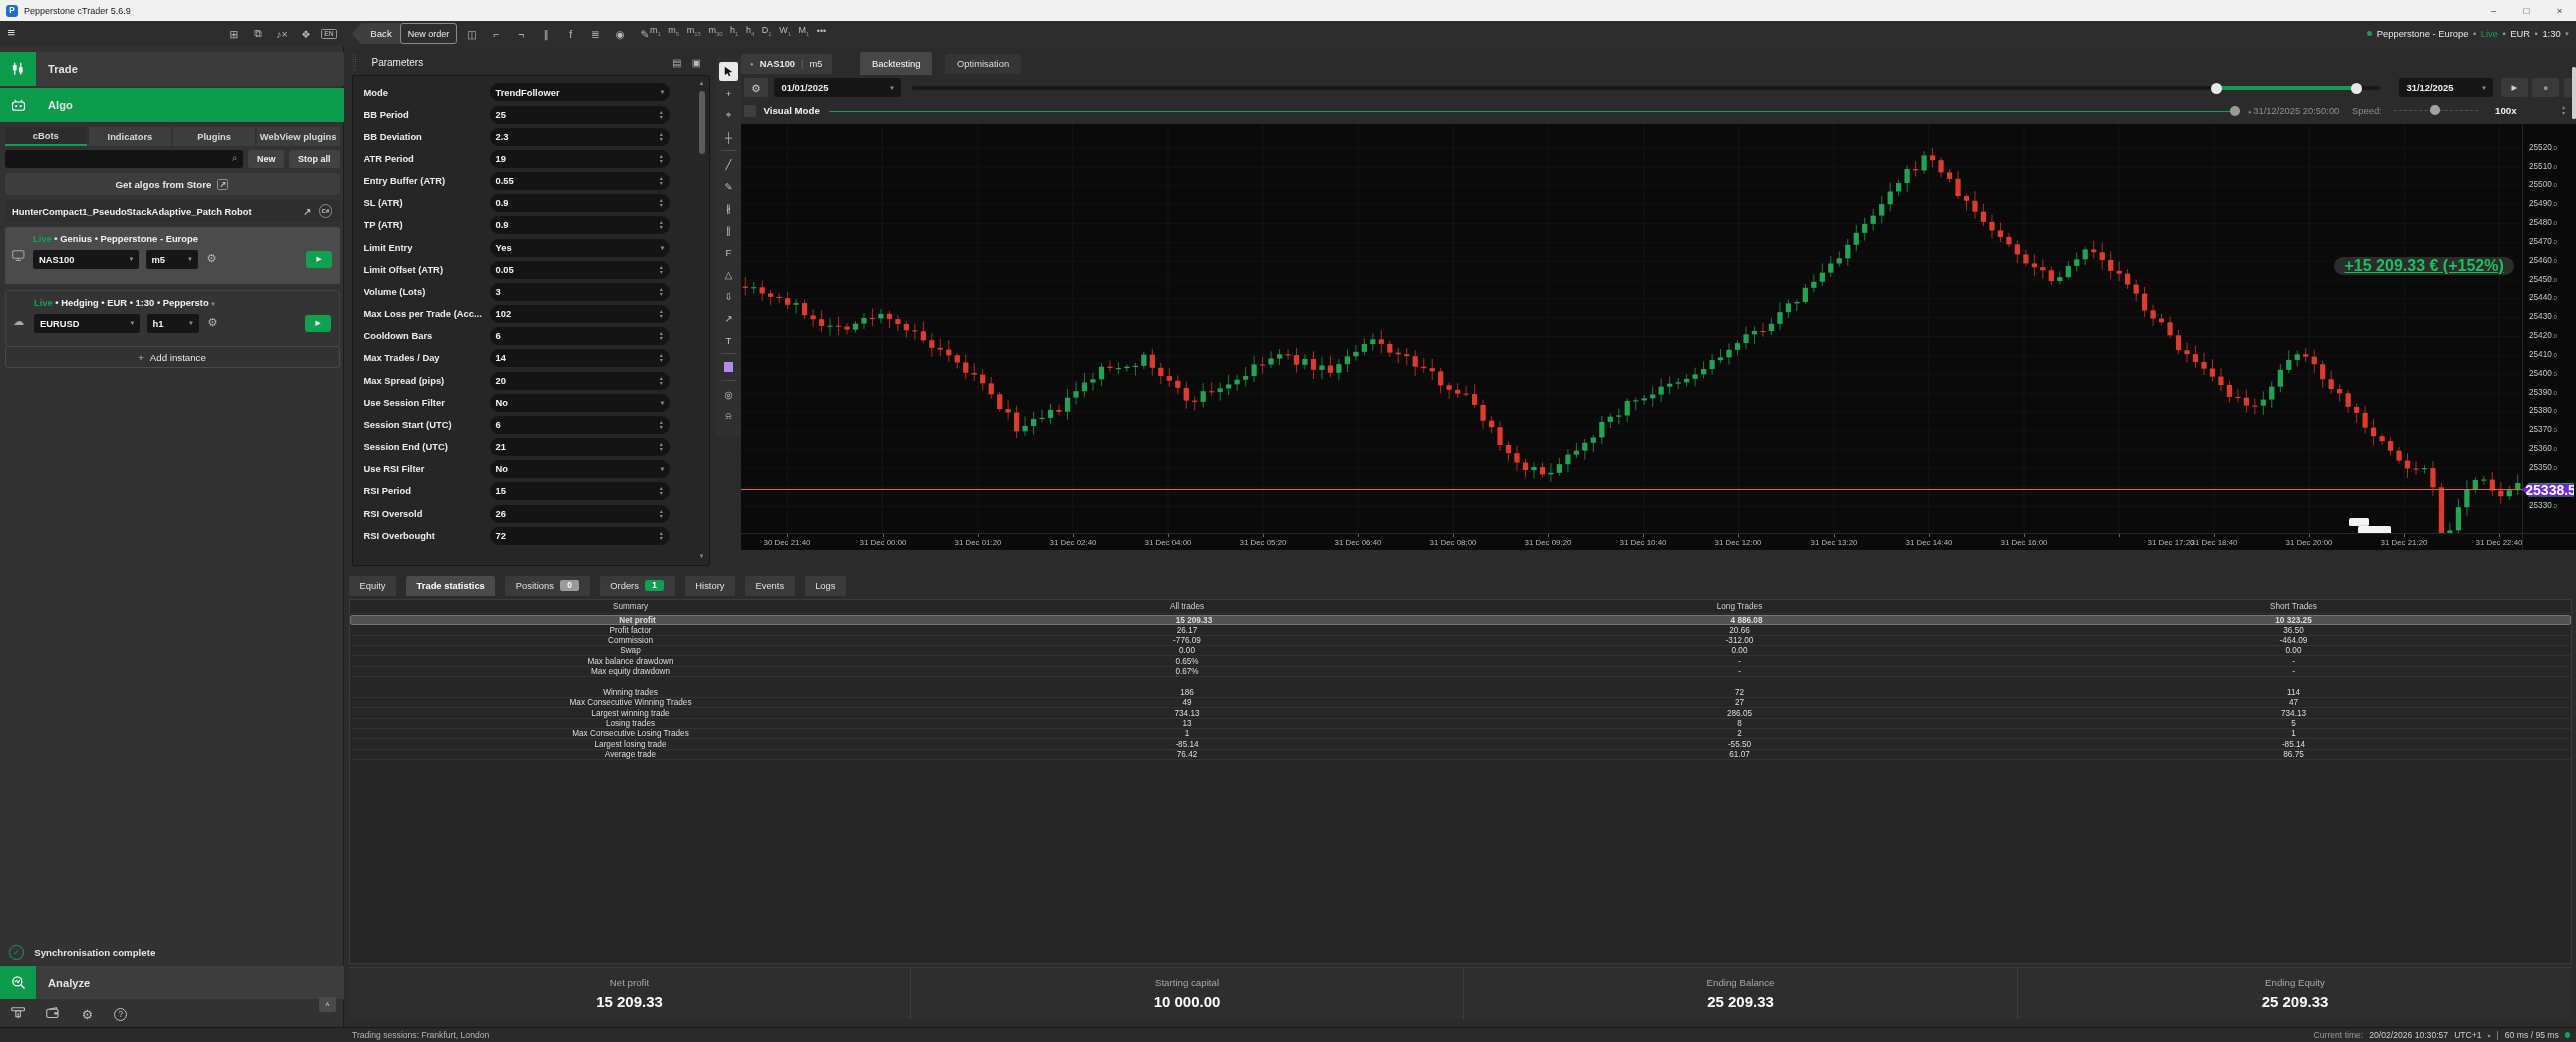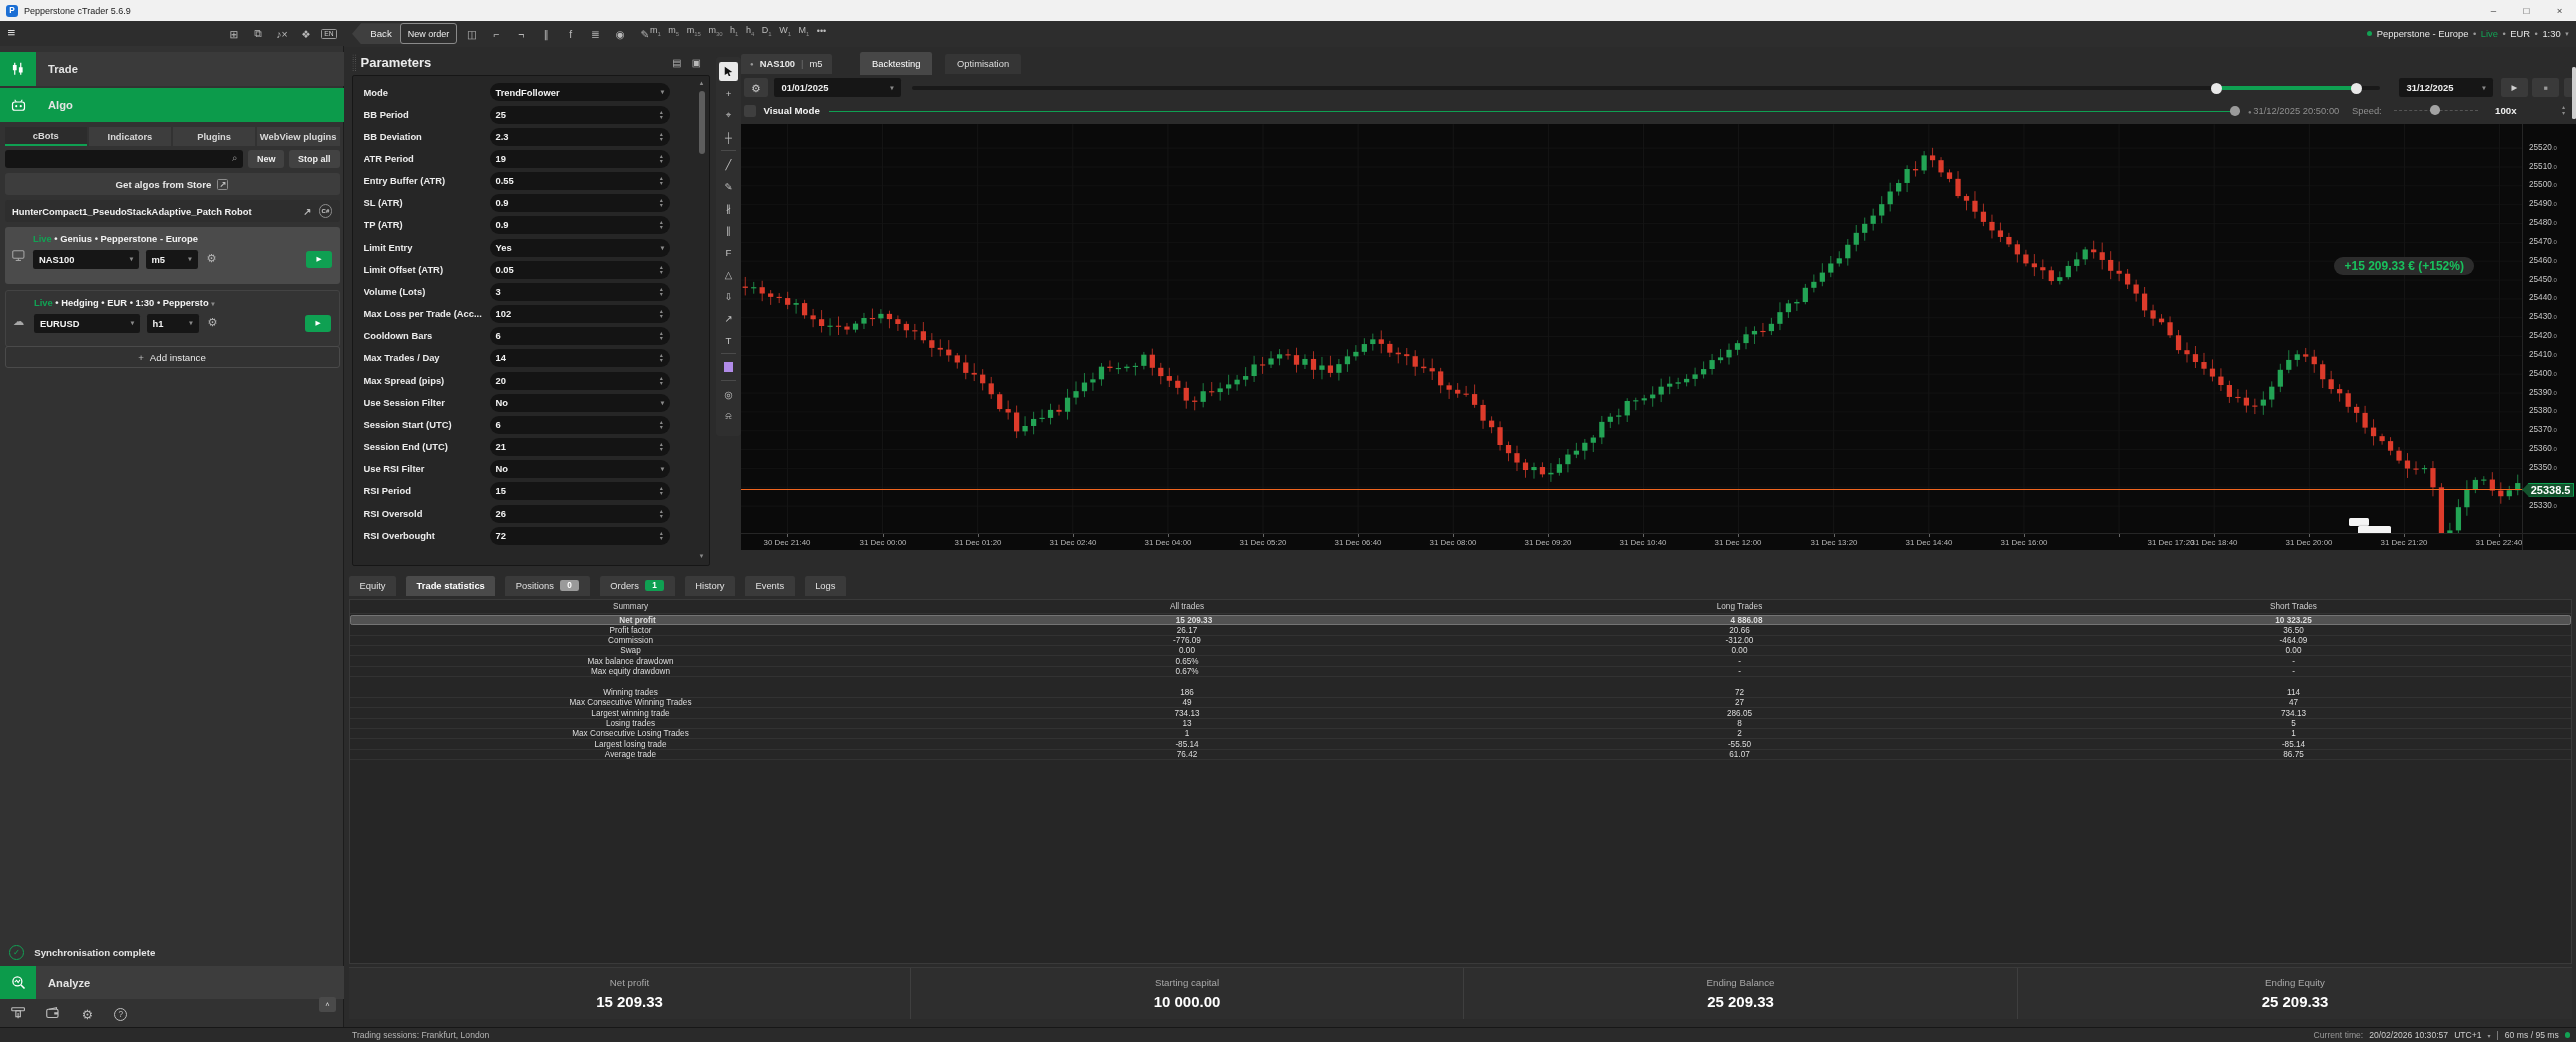--- a/index.html
+++ b/index.html
@@ -65,21 +65,21 @@
   #sync-row{position:absolute;left:9px;top:899px;display:flex;align-items:center;gap:10.5px;}
   #sync-check{width:12.7px;height:12.7px;border:1.1px solid #12a254;border-radius:50%;color:#12a254;font-size:8.2px;
     display:flex;align-items:center;justify-content:center;}
   #analyze-row{position:absolute;left:0;top:920px;width:344px;height:33px;background:#3d3d3d;display:flex;align-items:center;}
   #collapse-btn{position:absolute;left:319px;top:951px;width:17px;height:15px;background:#4a4a4a;border-radius:2.2px;
     color:#ddd;font-size:7.5px;display:flex;align-items:center;justify-content:center;}
   #side-icons{position:absolute;left:0;top:956px;width:344px;height:25.5px;display:flex;align-items:center;gap:21px;padding-left:10.5px;box-sizing:border-box;color:#bdbdbd;}
   
   #params{position:absolute;left:349px;top:52px;width:364px;height:515px;}
   #params-head{position:absolute;left:0;top:0;width:100%;height:21px;display:flex;align-items:center;}
-  #params-title{font-size:13px;font-weight:bold;color:#ececec;margin-left:4px;}
+  #params-title{font-size:10px;font-weight:normal;color:#ececec;margin-left:15px;}
   .drag-dots{width:4.5px;height:16.5px;margin-left:3px;background-image:radial-gradient(#6f6f6f 0.7px,transparent 0.7px);background-size:2.2px 2.2px;}
   #params-head .ic{color:#b9b9b9;font-size:9.7px;margin-left:10.5px;}
   #params-head .sp{margin-left:auto;}
   #params-body{position:absolute;left:3px;top:22.5px;width:358px;height:491px;background:#262626;border:0.7px solid #161616;border-radius:2.2px;box-sizing:border-box;}
   .prow{position:absolute;left:10.5px;height:18px;display:flex;align-items:center;width:326px;}
   .plabel{width:126px;font-size:9.4px;font-weight:bold;color:#ececec;white-space:nowrap;overflow:hidden;}
   .pinput{flex:1;height:18px;background:#141414;border-radius:9px;display:flex;align-items:center;
     font-size:9.4px;font-weight:bold;color:#f2f2f2;padding:0 6px;box-sizing:border-box;margin-right:19.5px;}
   .pinput .caret{margin-left:auto;color:#8a8a8a;font-size:6.7px;}
   .pinput .step{margin-left:auto;color:#8a8a8a;font-size:5.2px;line-height:4.5px;text-align:center;}
@@ -122,25 +122,25 @@
   
   #plot{position:absolute;left:741px;top:124px;width:1781px;height:410px;background:#0a0a0a;overflow:hidden;}
   #price-axis{position:absolute;left:2522px;top:124px;width:54px;height:410px;background:#0a0a0a;border-left:0.7px solid #262626;box-sizing:border-box;}
   .plabel-ax{position:absolute;left:6px;font-size:8.2px;color:#c9c9c9;white-space:nowrap;}
   .plabel-ax .dec{font-size:6px;color:#9a9a9a;}
   #time-axis{position:absolute;left:741px;top:533px;width:1781px;height:17px;background:#0a0a0a;border-top:0.7px solid #262626;box-sizing:border-box;overflow:hidden;}
   .tlabel{position:absolute;top:3.7px;width:90px;margin-left:-45px;text-align:center;font-size:7.9px;color:#b8b8b8;white-space:nowrap;}
   .tick{position:absolute;top:0;width:0.7px;height:3px;background:#666;}
   #axis-corner{position:absolute;left:2522px;top:533px;width:54px;height:17px;background:#0a0a0a;border-top:0.7px solid #262626;border-left:0.7px solid #262626;box-sizing:border-box;}
   #price-line{position:absolute;left:741px;width:1781px;height:0;border-top:1.1px solid #f0651f;}
-  #price-badge{position:absolute;left:2522px;width:52px;height:13.5px;background:#14532d;border:0.7px solid #0fa052;box-sizing:border-box;
-    clip-path:polygon(0 50%,6.7px 0,100% 0,100% 100%,6.7px 100%);color:#fff;font-size:11px;font-weight:bold;
+  #price-badge{position:absolute;left:2522px;width:52px;height:13.5px;background:#6d28d9;border:0.7px solid #0fa052;box-sizing:border-box;
+    clip-path:polygon(0 50%,6.7px 0,100% 0,100% 100%,6.7px 100%);color:#fff;font-size:14px;font-weight:bold;
     display:flex;align-items:center;justify-content:center;padding-left:5.2px;}
   #tooltip{position:absolute;left:1593px;top:133px;height:18px;padding:0 10.5px;background:rgba(48,48,48,.92);border-radius:9px;
-    color:#19c15d;font-size:12px;font-weight:bold;display:flex;align-items:center;}
+    color:#19c15d;font-size:16px;font-weight:bold;display:flex;align-items:center;text-decoration:underline;}
   .mini-white{position:absolute;background:#f4f4f4;border-radius:1.5px;box-shadow:0 0.7px 1.5px rgba(0,0,0,.6);}
   #chart-scroll{position:absolute;left:2572px;top:67px;width:3.7px;height:52px;background:#cfcfcf;border-radius:1.5px;}
   
   #btabs{position:absolute;left:349px;top:576px;display:flex;gap:10px;}
   .btab{height:19.5px;background:#3a3a3a;color:#e0e0e0;font-size:9.4px;display:flex;align-items:center;gap:6px;
     padding:0 10.5px;border-radius:2.2px 2.2px 0 0;}
   .btab.act{background:#4a4a4a;color:#fff;font-weight:bold;}
   .badge{min-width:15px;height:11.2px;border-radius:2.2px;font-size:8.2px;font-weight:bold;display:flex;align-items:center;justify-content:center;color:#fff;padding:0 2.2px;}
   #stats{position:absolute;left:349px;top:599px;width:2223px;height:365px;background:#262626;border:0.7px solid #3a3a3a;box-sizing:border-box;}
   .srow{position:absolute;left:0;width:100%;height:10.5px;display:flex;border-bottom:0.7px solid #323232;box-sizing:border-box;}

